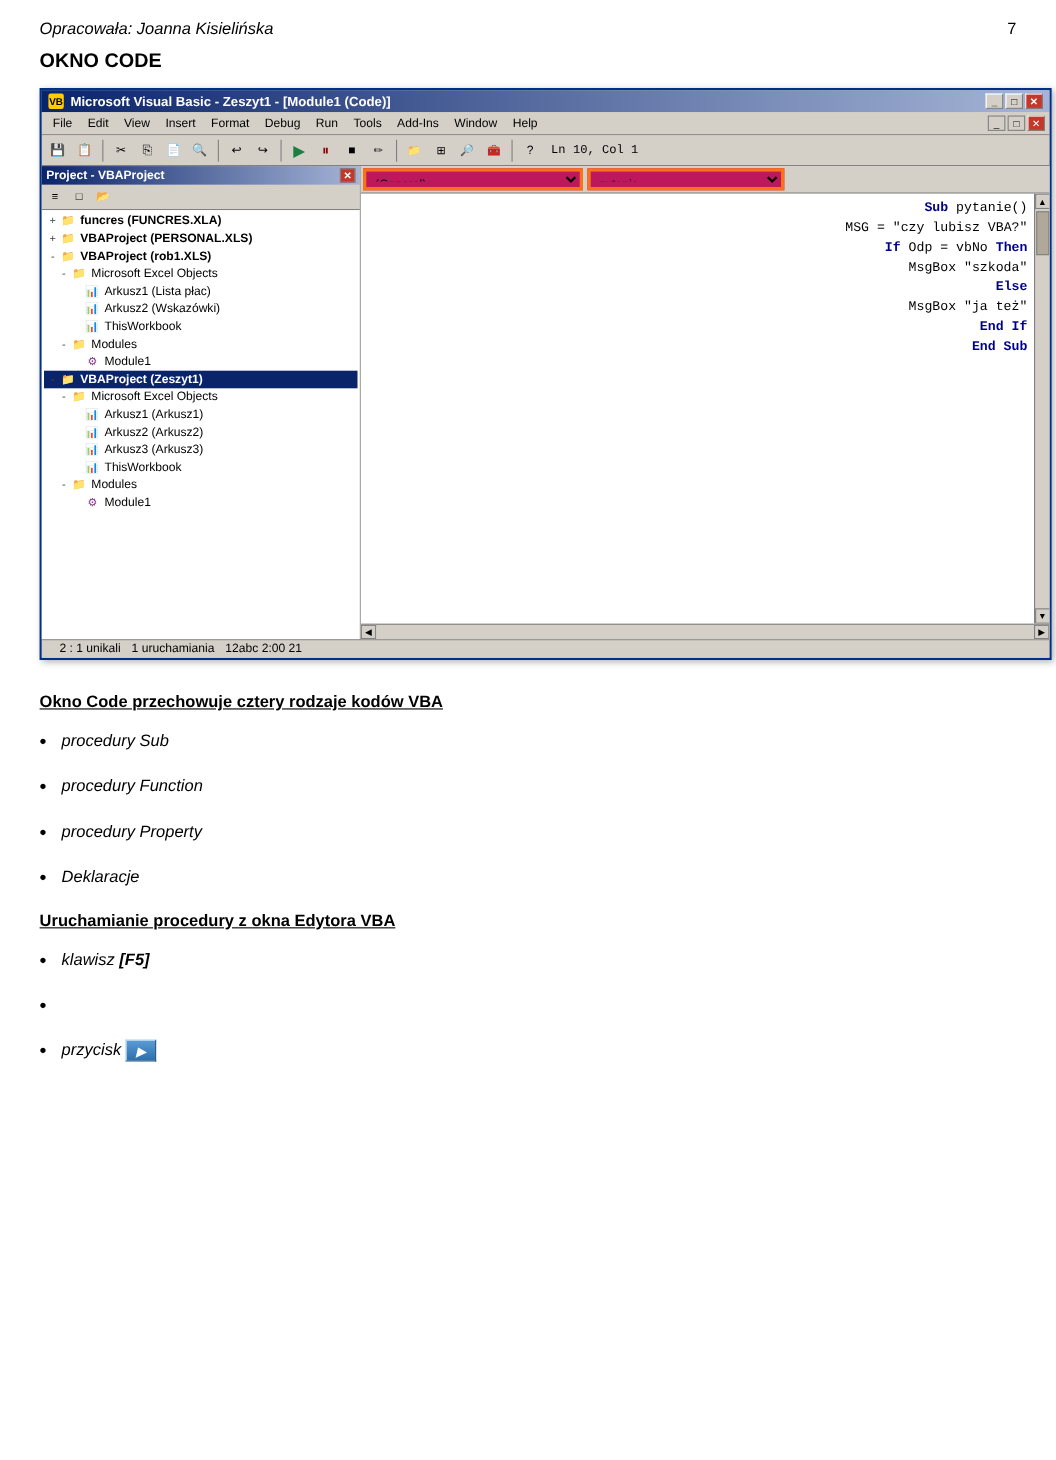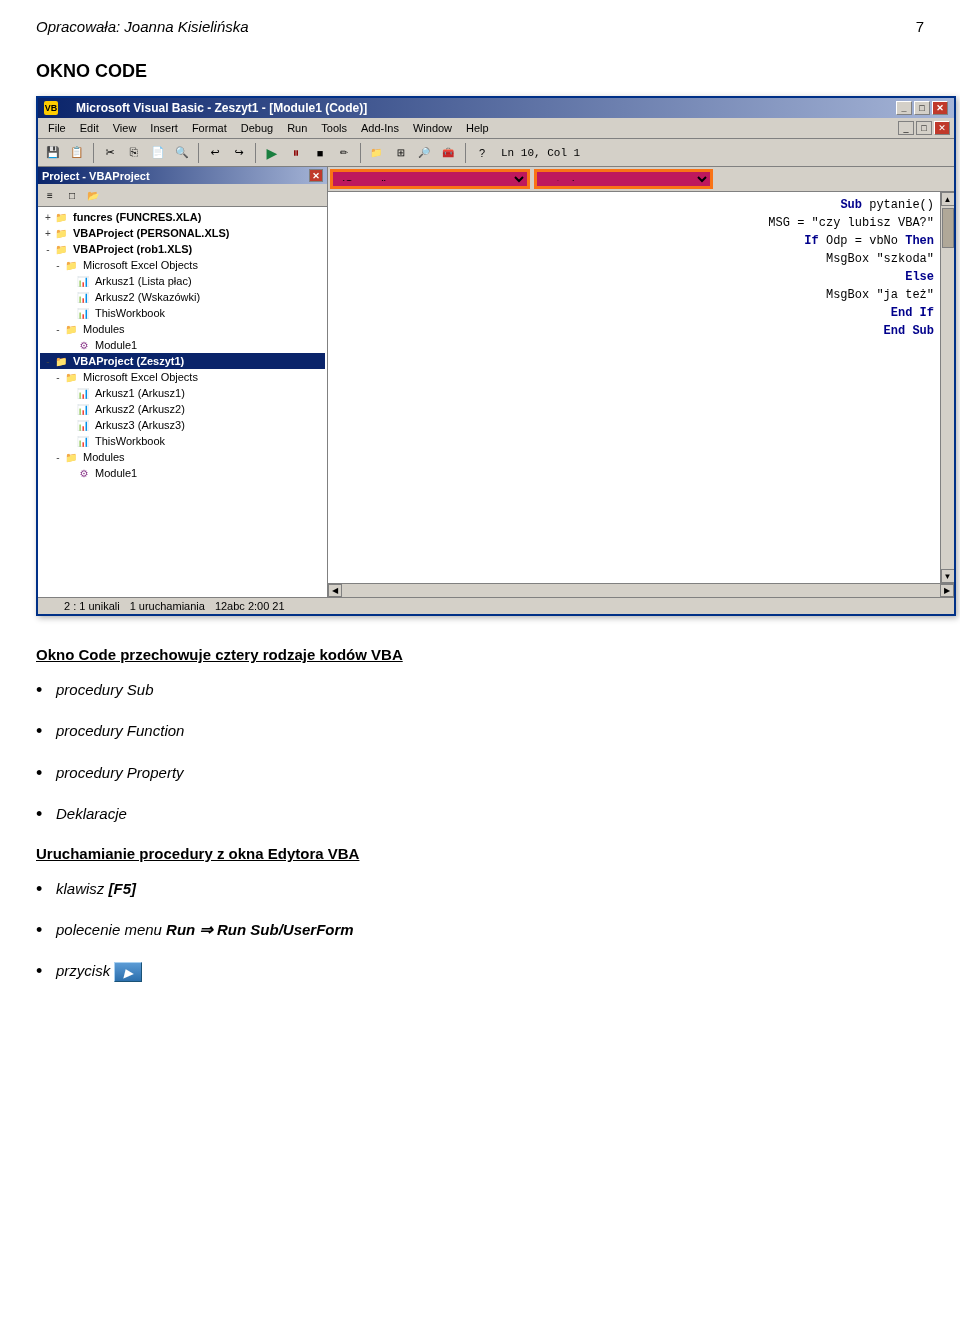--- a/index.html
+++ b/index.html
@@ -10,21 +10,21 @@
       color: #000;
       width: 960px;
       min-height: 1327px;
       padding: 18px 36px 36px 36px;
     }
 
     .page-header {
       display: flex;
       justify-content: space-between;
       align-items: center;
-      margin-bottom: 26px;
+      margin-bottom: 10px;
     }
     .page-author {
       font-size: 15px;
       color: #000;
       font-style: italic;
     }
     .page-number {
       font-size: 15px;
       color: #000;
     }
@@ -53,21 +53,21 @@
       font-weight: bold;
       padding: 3px 6px;
       display: flex;
       align-items: center;
       justify-content: space-between;
       font-family: 'Tahoma', sans-serif;
     }
     .vbe-titlebar-left {
       display: flex;
       align-items: center;
-      gap: 18px;
+      gap: 6px;
     }
     .vbe-titlebar-icon {
       width: 14px;
       height: 14px;
       background: #ffcc00;
       border-radius: 2px;
       font-size: 9px;
       display: flex;
       align-items: center;
       justify-content: center;
@@ -307,21 +307,21 @@
       height: 14px;
       border-top: 1px solid #808080;
       background: #d4d0c8;
       align-items: center;
     }
 
     
     .vbe-statusbar {
       background: #d4d0c8;
       border-top: 1px solid #808080;
-      padding: 2px 16px;
+      padding: 2px 6px;
       font-family: 'Tahoma', Arial, sans-serif;
       font-size: 11px;
       display: flex;
       gap: 10px;
       color: #000;
     }
 
     
     .doc-body {
       margin-top: 10px;
@@ -646,21 +646,20 @@
   <div class="sub-section">
     <p class="para-heading">Uruchamianie procedury z okna Edytora VBA</p>
 
     <ul class="bullet-list">
       <li>
         <span class="bullet-dot">•</span>
         <span class="bullet-text">klawisz <b>[F5]</b></span>
       </li>
       <li>
         <span class="bullet-dot">•</span>
-        <span class="bullet-text">polecenie menu <b>Run</b> <span class="arrow-symbol">⇒</span> <b>Run Sub/UserForm</b></span>
       </li>
       <li>
         <span class="bullet-dot">•</span>
         <span class="bullet-text">przycisk 
           <span style="display:inline-block; width:28px; height:20px; background:linear-gradient(to bottom, #5b9bd5, #2c6fad); border:1px solid #1a5276; border-top-color:#a8d0f0; border-left-color:#a8d0f0; vertical-align:middle; text-align:center; line-height:20px; color:#fff; font-size:12px;">▶</span>
         </span>
       </li>
     </ul>
   </div>
 

